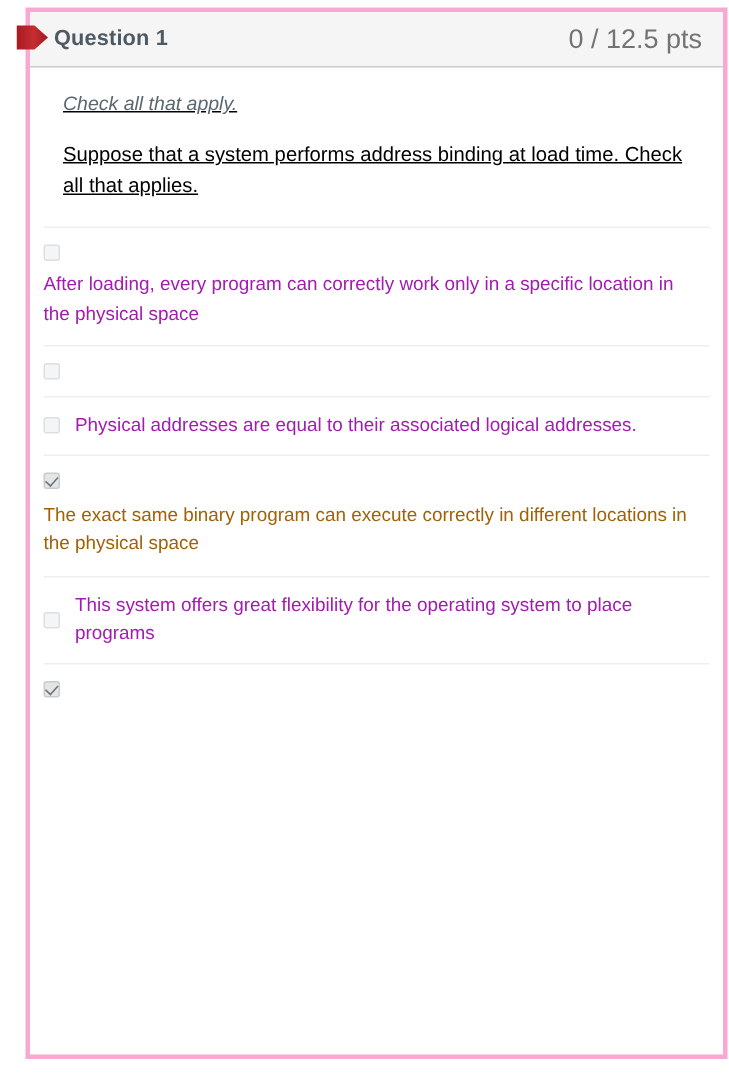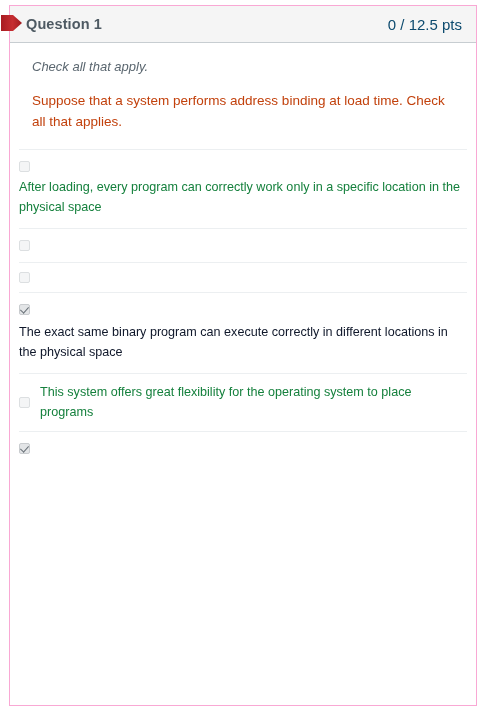--- a/index.html
+++ b/index.html
@@ -19,26 +19,26 @@
     position: relative;
     width: 486px;
     height: 717px;
     box-sizing: border-box;
     background: #ffffff;
   }
 
   
   .question-card {
     position: absolute;
-    left: 9px;
+    left: 17px;
     top: 5px;
     width: 468px;
     height: 701px;
     box-sizing: border-box;
-    border: 1px solid #f9a8d4;
+    border: 3px solid #f9a8d4;
     background: #ffffff;
   }
 
   
   .question-header {
     position: relative;
     height: 37px;
     box-sizing: border-box;
     background: #f5f5f5;
     border-bottom: 1px solid #c7cdd1;
@@ -54,50 +54,51 @@
   }
 
   .question-title {
     font-size: 14.5px;
     font-weight: bold;
     color: #4e5a63;
     letter-spacing: 0.1px;
   }
 
   .question-points {
-    font-size: 15px;
-    color: #0c4a6e;
+    font-size: 18px;
+    color: #737373;
     white-space: nowrap;
   }
 
   
   .flag-marker {
     position: absolute;
     left: -9px;
     top: 6px;
     width: 22px;
     height: 22px;
     pointer-events: none;
   }
 
   
   .question-body {
     padding: 16px 20px 0 22px;
+    text-decoration: underline;
   }
 
   .instruction {
     font-style: italic;
     font-size: 13px;
     color: #5b6770;
     margin: 0 0 17px 0;
   }
 
   .prompt {
     font-size: 13.5px;
-    color: #c2410c;
+    color: #000000;
     line-height: 1.52;
     margin: 0 0 17px 0;
   }
 
   
   .answers {
     margin-top: 4px;
     padding: 0 9px 0 9px;
   }
 
@@ -115,29 +116,29 @@
   }
 
   .answer.stacked .answer-text {
     display: block;
     margin-top: 6px;
   }
 
   .answer-text {
     font-size: 12.6px;
     line-height: 1.55;
-    color: #15803d;
+    color: #a21caf;
   }
 
   .answer.inline .answer-text {
     margin-left: 10px;
   }
 
   .answer.selected .answer-text {
-    color: #0f172a;
+    color: #a16207;
     margin-top: 8px;
   }
 
   
   .cbox {
     display: inline-block;
     width: 11px;
     height: 11px;
     box-sizing: border-box;
     border: 1px solid #dcdfe1;
@@ -206,20 +207,21 @@
     <div class="answers">
         <div class="answer stacked">
           <span class="cbox"></span>
           <span class="answer-text">After loading, every program can correctly work only in a specific location in the physical space</span>
         </div>
         <div class="answer stacked">
           <span class="cbox"></span>
         </div>
         <div class="answer inline">
           <span class="cbox"></span>
+          <span class="answer-text">Physical addresses are equal to their associated logical addresses.</span>
         </div>
         <div class="answer stacked selected">
           <span class="cbox checked"></span>
           <span class="answer-text">The exact same binary program can execute correctly in different locations in the physical space</span>
         </div>
         <div class="answer inline">
           <span class="cbox"></span>
           <span class="answer-text">This system offers great flexibility for the operating system to place programs</span>
         </div>
         <div class="answer stacked selected">

